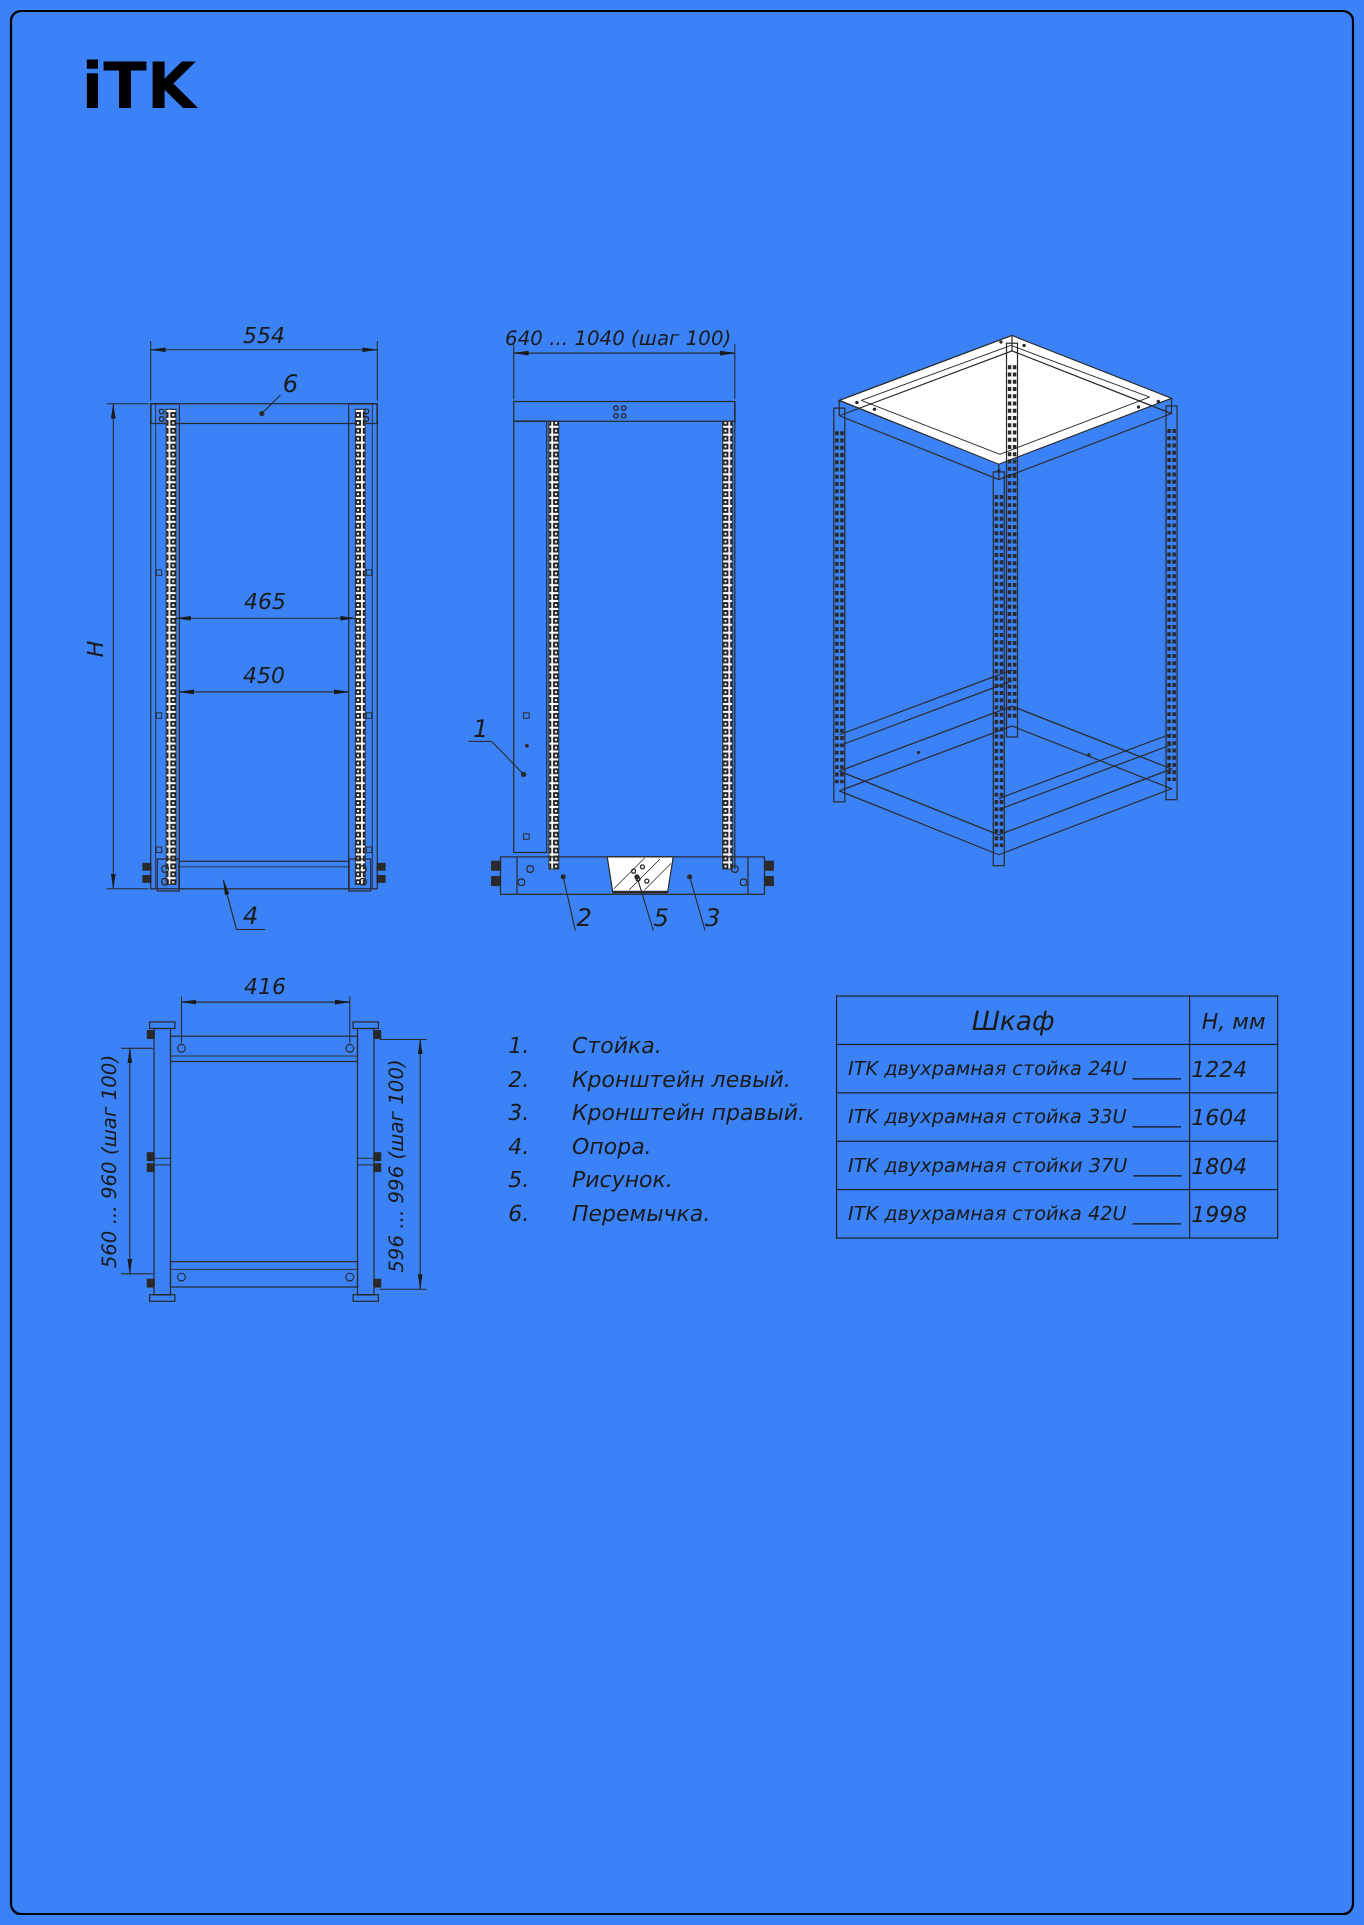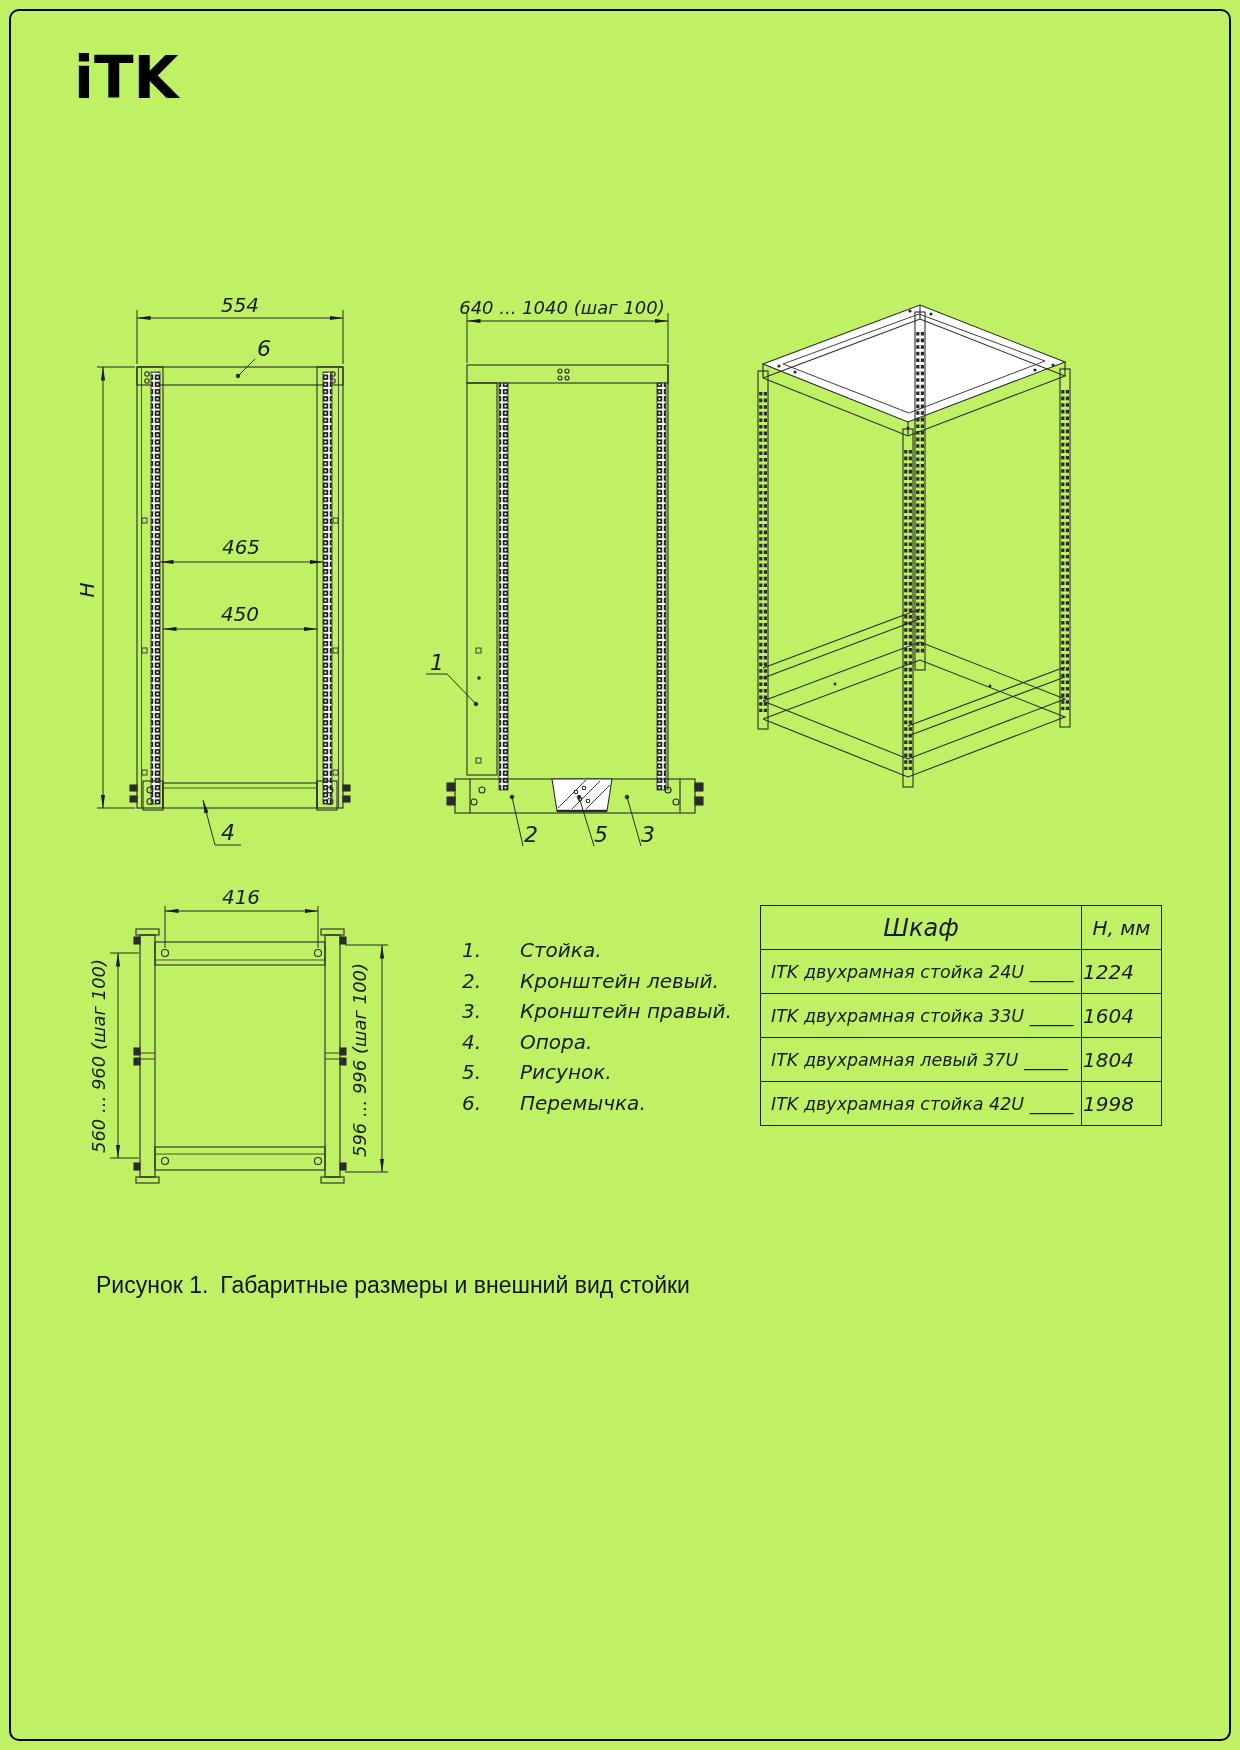--- a/index.html
+++ b/index.html
@@ -1,16 +1,16 @@
 <!DOCTYPE html>
 <html><head>
 <meta charset="utf-8">
 <style>
   html,body{margin:0;padding:0;background:#e8e8e8;}
-  .page{position:relative;width:1240px;height:1750px;background:#bef264;overflow:hidden;
+  .page{position:relative;width:1240px;height:1750px;background:#3b82f6;overflow:hidden;
         font-family:"DejaVu Sans",sans-serif;color:#1a1a1a;}
   .page-frame{position:absolute;inset:9px;border:2.5px solid #000;border-radius:10px;pointer-events:none;}
   .logo{position:absolute;left:74px;top:44px;font-family:"DejaVu Sans",sans-serif;
         font-weight:bold;font-size:58px;letter-spacing:0px;color:#000;}
   svg{position:absolute;overflow:visible;}
   .dt{font-family:"DejaVu Sans",sans-serif;font-style:italic;font-size:20px;fill:#1a1a1a;text-anchor:middle;}
   .dt-s{font-family:"DejaVu Sans",sans-serif;font-style:italic;font-size:18px;fill:#1a1a1a;text-anchor:middle;}
   .co{font-family:"DejaVu Sans",sans-serif;font-style:italic;font-size:22px;fill:#1a1a1a;text-anchor:middle;}
   .legend{position:absolute;left:462px;top:938px;font-style:italic;font-size:20px;color:#1a1a1a;}
   .legend-row{display:flex;height:30.5px;align-items:flex-start;}
@@ -337,26 +337,23 @@
     <tbody>
       <tr>
         <td class="nm">ITK двухрамная стойка 24U _____</td>
         <td class="hv">1224</td>
       </tr>
       <tr>
         <td class="nm">ITK двухрамная стойка 33U _____</td>
         <td class="hv">1604</td>
       </tr>
       <tr>
-        <td class="nm">ITK двухрамная левый 37U _____</td>
+        <td class="nm">ITK двухрамная стойки 37U _____</td>
         <td class="hv">1804</td>
       </tr>
       <tr>
         <td class="nm">ITK двухрамная стойка 42U _____</td>
         <td class="hv">1998</td>
       </tr>
     </tbody>
   </table>
 
-  <div class="caption">
-    <span>Рисунок 1.</span><span>Габаритные размеры и внешний вид стойки</span>
-  </div>
 </div>
 
 </body></html>

